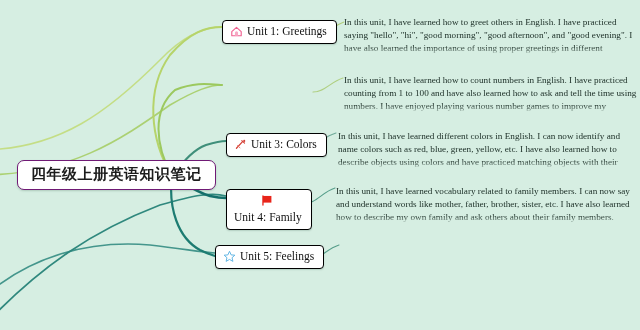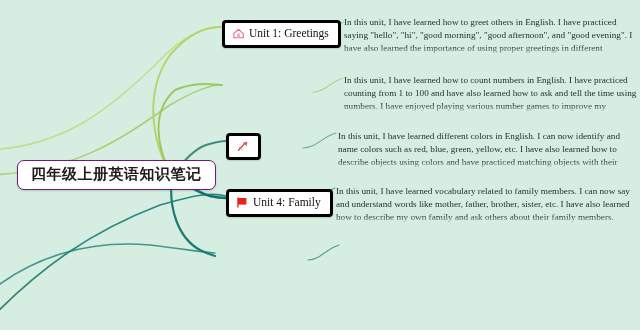--- a/index.html
+++ b/index.html
@@ -52,21 +52,21 @@
     line-height: 1.1;
   }
   
   .unit-node {
     position: absolute;
     display: flex;
     align-items: center;
     gap: 4px;
     padding: 4px 9px 4px 7px;
     background: #ffffff;
-    border: 3px solid #000000;
+    border: 1px solid #000000;
     border-radius: 4px;
     box-shadow: 0 1px 1.5px rgba(60, 100, 80, 0.22);
     z-index: 5;
     white-space: nowrap;
   }
   .unit-label {
     font-family: "Liberation Serif", serif;
     font-size: 11.5px;
     color: #121212;
     line-height: 1.2;
@@ -77,21 +77,21 @@
     display: inline-flex;
     align-items: center;
     justify-content: center;
     flex: 0 0 auto;
   }
   .unit-icon svg { display: block; }
   
   #node-u1 { left: 222px; top: 20px; }
   #node-u2 { left: 222px; top: 77px; }
   #node-u3 { left: 226px; top: 133px; }
-  #node-u4 { left: 226px; top: 189px; }
+  #node-u4 { left: 226px; top: 189px; flex-direction: column; }
   #node-u5 { left: 215px; top: 245px; }
   
   .desc-block {
     position: absolute;
     width: 296px;
     font-family: "Liberation Serif", serif;
     font-size: 9.2px;
     line-height: 13.2px;
     color: #20332b;
     z-index: 4;
@@ -155,32 +155,41 @@
 
   <div class="unit-node" id="node-u3">
     <span class="unit-icon">
       <svg viewBox="0 0 16 16" width="13" height="13">
         <path d="M3 12.6 L10.5 4.4" stroke="#d43f35" stroke-width="1.5" stroke-linecap="round"></path>
         <path d="M9.6 3.2 L13 6.4" stroke="#d43f35" stroke-width="1.3" stroke-linecap="round"></path>
         <path d="M4.4 9.2 L7.4 12.2" stroke="#e8705f" stroke-width="1.1" stroke-linecap="round"></path>
         <circle cx="12.6" cy="3.6" r="1.3" fill="#d43f35"></circle>
       </svg>
     </span>
+    <span class="unit-label">Unit 3: Colors</span>
   </div>
 
   <div class="unit-node" id="node-u4">
     <span class="unit-icon">
       <svg viewBox="0 0 16 16" width="13" height="13">
         <rect x="2.4" y="2.4" width="10.4" height="8.2" fill="#e8241a"></rect>
         <path d="M2.4 2.4 L2.4 13.6" stroke="#e8241a" stroke-width="1.6" stroke-linecap="round"></path>
       </svg>
     </span>
     <span class="unit-label">Unit 4: Family</span>
   </div>
 
+  <div class="unit-node" id="node-u5">
+    <span class="unit-icon">
+      <svg viewBox="0 0 16 16" width="13" height="13">
+        <path d="M8 1.6 L10 6 L14.6 6.4 L11.1 9.5 L12.2 14 L8 11.6 L3.8 14 L4.9 9.5 L1.4 6.4 L6 6 Z" fill="#ffffff" stroke="#5fb4e3" stroke-width="1.2" stroke-linejoin="round"></path>
+      </svg>
+    </span>
+    <span class="unit-label">Unit 5: Feelings</span>
+  </div>
 
   <div class="desc-block" id="desc-u1">
     <span>In this unit, I have learned how to greet others in English. I have practiced saying "hello", "hi", "good morning", "good afternoon", and "good evening". I have also learned the importance of using proper greetings in different situations.</span>
     <div class="desc-fade"></div>
   </div>
 
   <div class="desc-block" id="desc-u2">
     <span>In this unit, I have learned how to count numbers in English. I have practiced counting from 1 to 100 and have also learned how to ask and tell the time using numbers. I have enjoyed playing various number games to improve my counting skills.</span>
     <div class="desc-fade"></div>
   </div>

